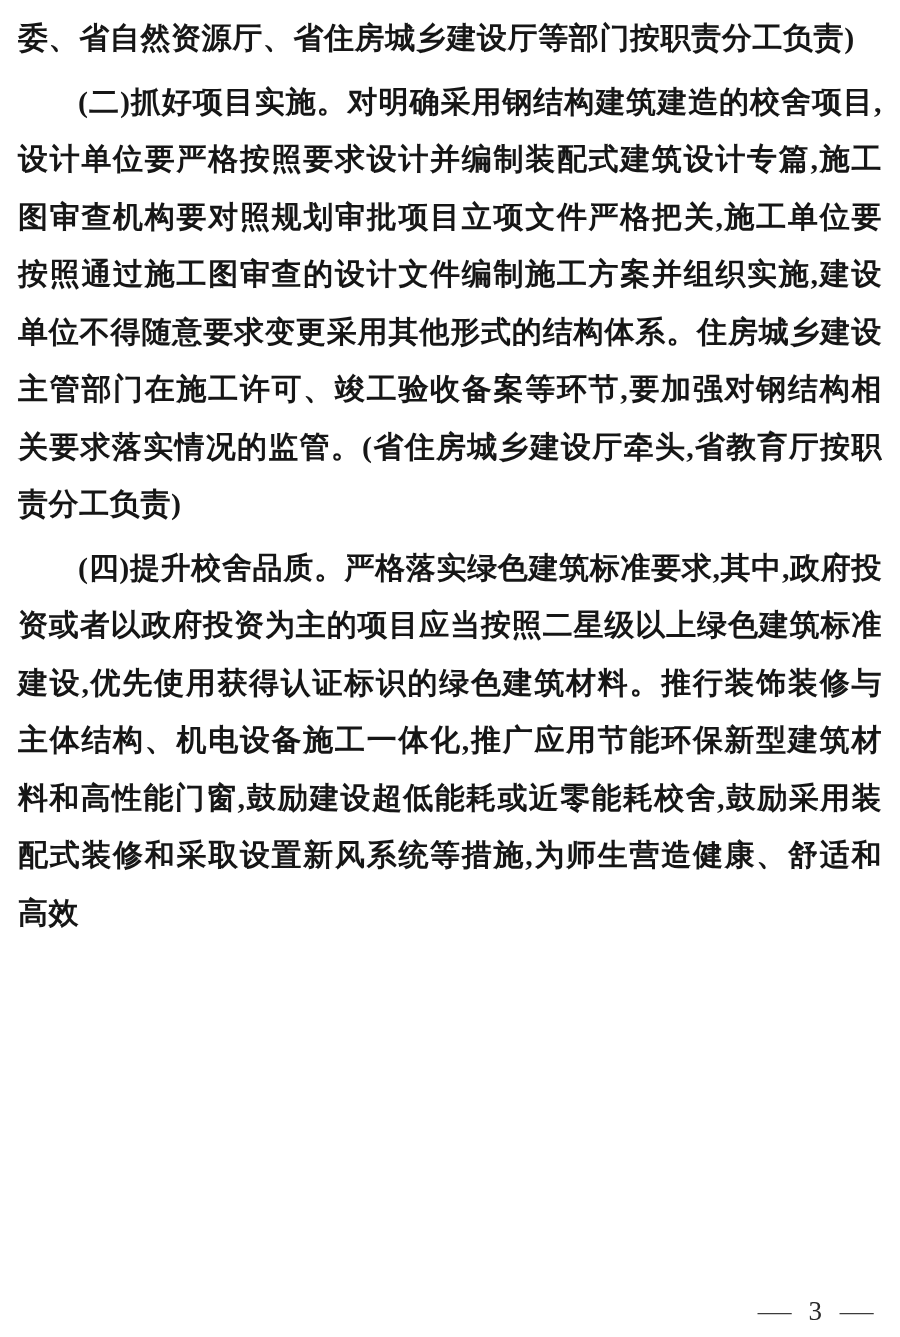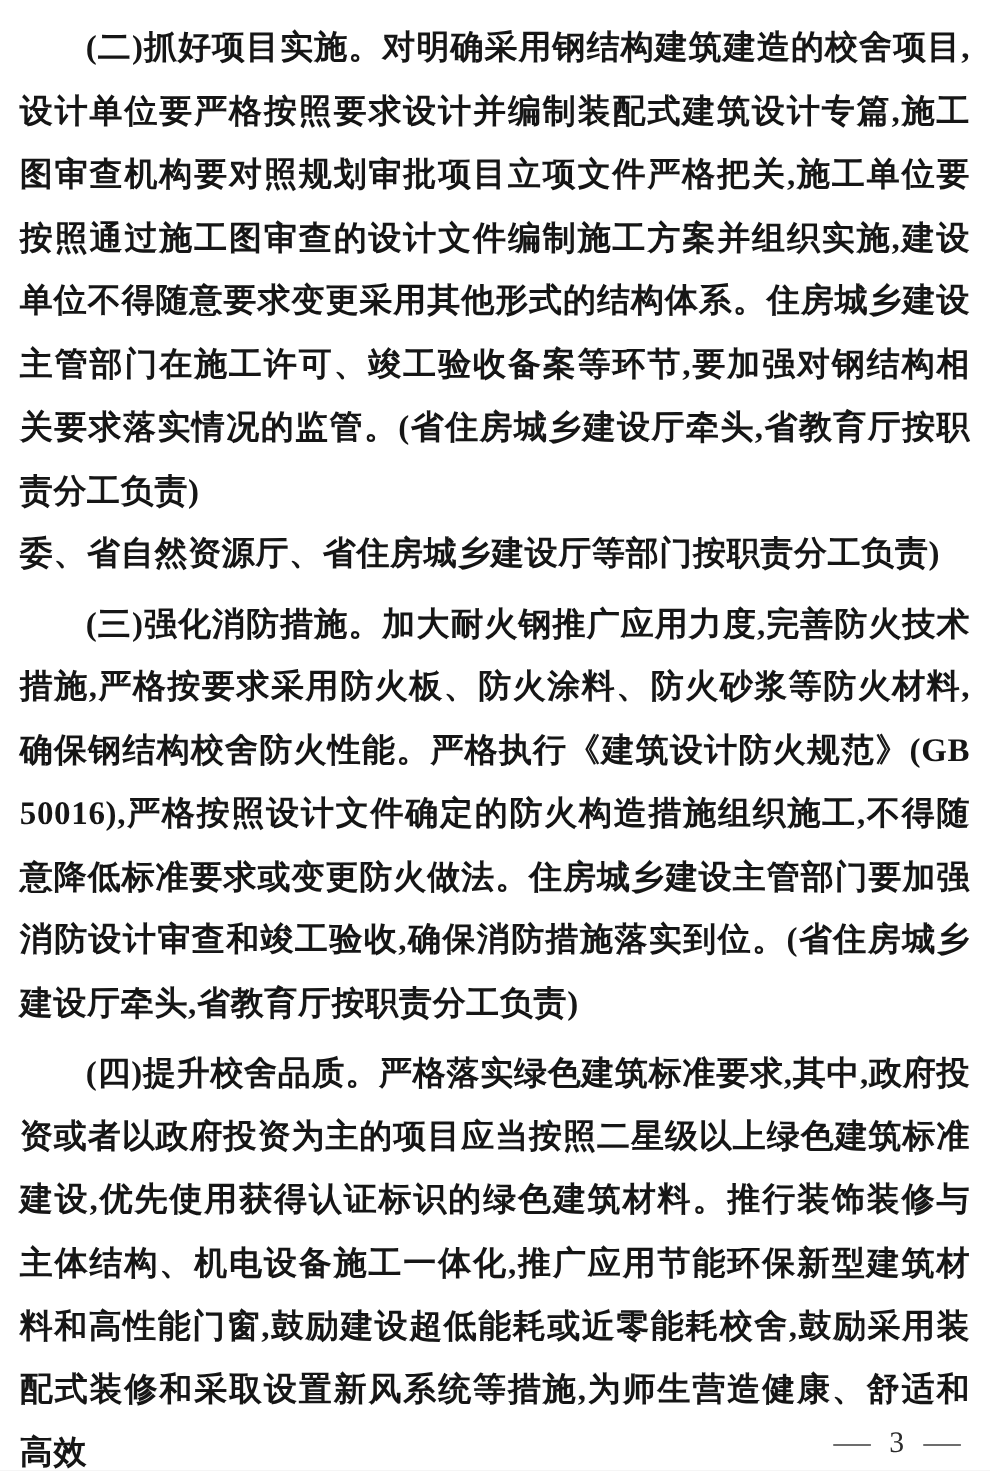--- a/index.html
+++ b/index.html
@@ -53,23 +53,22 @@
     margin: 0 21px;
     font-weight: 500;
     font-family: "Liberation Serif", "DejaVu Serif", serif;
   }
 </style>
 </head>
 <body>
 
 <div class="page">
   <div class="content">
+    <p class="para">委、省自然资源厅、省住房城乡建设厅等部门按职责分工负责)</p>
     <p class="para indent">(二)抓好项目实施。对明确采用钢结构建筑建造的校舍项目,设计单位要严格按照要求设计并编制装配式建筑设计专篇,施工图审查机构要对照规划审批项目立项文件严格把关,施工单位要按照通过施工图审查的设计文件编制施工方案并组织实施,建设单位不得随意要求变更采用其他形式的结构体系。住房城乡建设主管部门在施工许可、竣工验收备案等环节,要加强对钢结构相关要求落实情况的监管。(省住房城乡建设厅牵头,省教育厅按职责分工负责)</p>
-    <p class="para">委、省自然资源厅、省住房城乡建设厅等部门按职责分工负责)</p>
-    <p class="para indent">(三)强化消防措施。加大耐火钢推广应用力度,完善防火技术措施,严格按要求采用防火板、防火涂料、防火砂浆等防火材料,确保钢结构校舍防火性能。严格执行《建筑设计防火规范》(GB 50016),严格按照设计文件确定的防火构造措施组织施工,不得随意降低标准要求或变更防火做法。住房城乡建设主管部门要加强消防设计审查和竣工验收,确保消防措施落实到位。(省住房城乡建设厅牵头,省教育厅按职责分工负责)</p>
     <p class="para indent">(四)提升校舍品质。严格落实绿色建筑标准要求,其中,政府投资或者以政府投资为主的项目应当按照二星级以上绿色建筑标准建设,优先使用获得认证标识的绿色建筑材料。推行装饰装修与主体结构、机电设备施工一体化,推广应用节能环保新型建筑材料和高性能门窗,鼓励建设超低能耗或近零能耗校舍,鼓励采用装配式装修和采取设置新风系统等措施,为师生营造健康、舒适和高效</p>
   </div>
 
   <div class="footer">
     <span class="dash">—</span>
     <span class="pagenum">3</span>
     <span class="dash">—</span>
   </div>
 </div>
 

